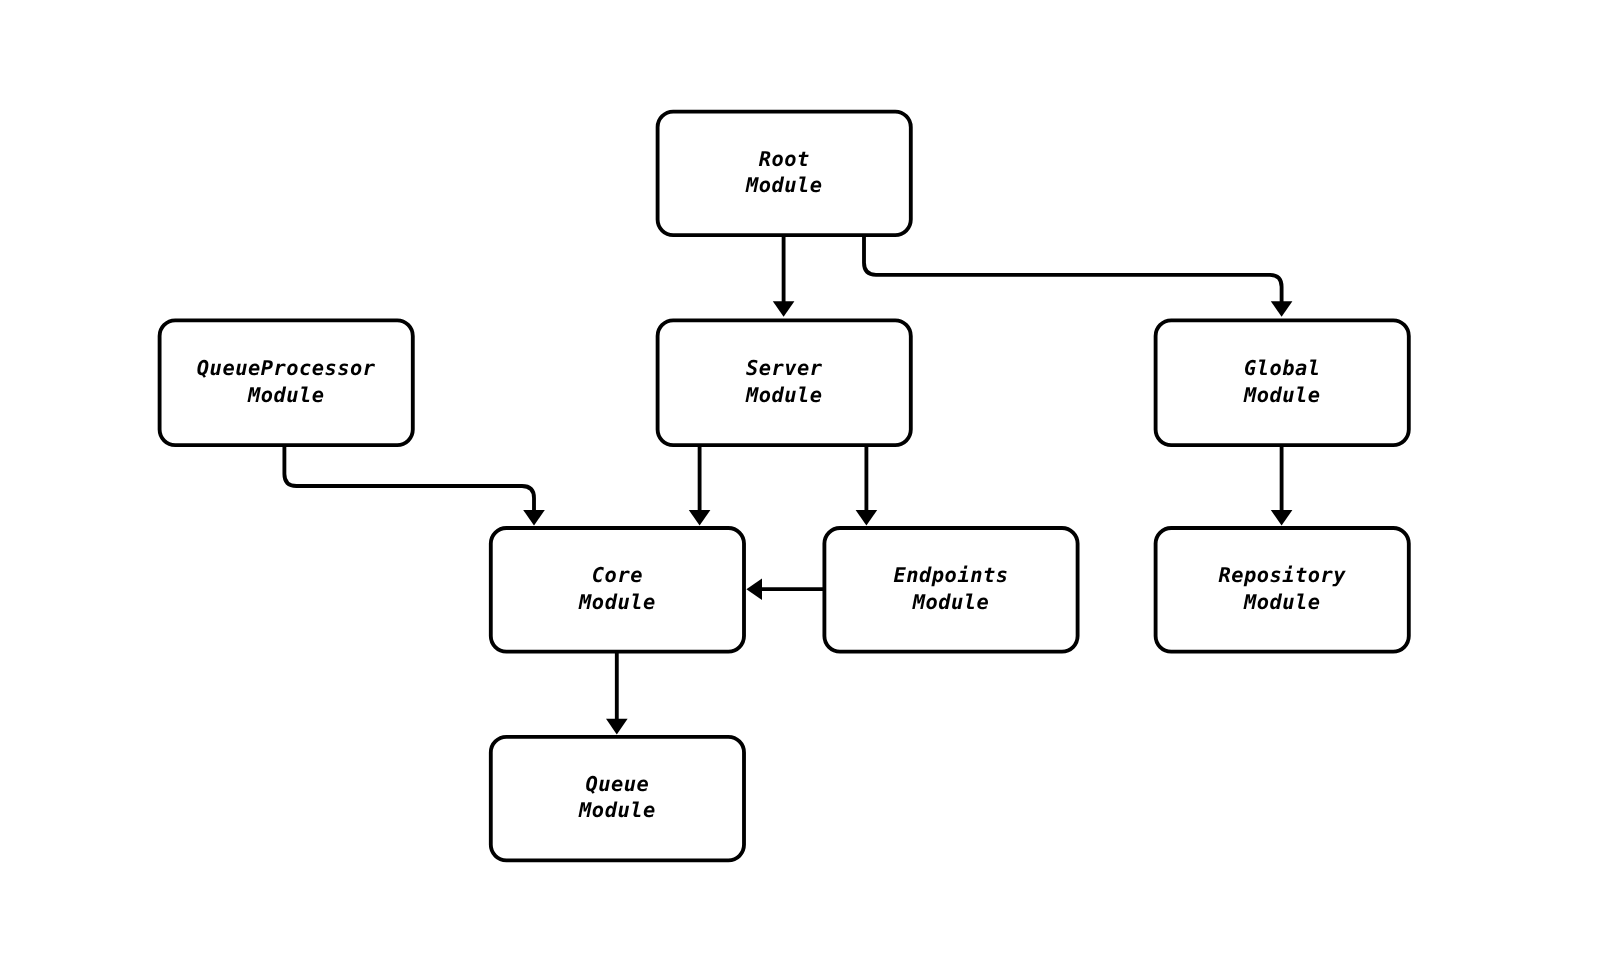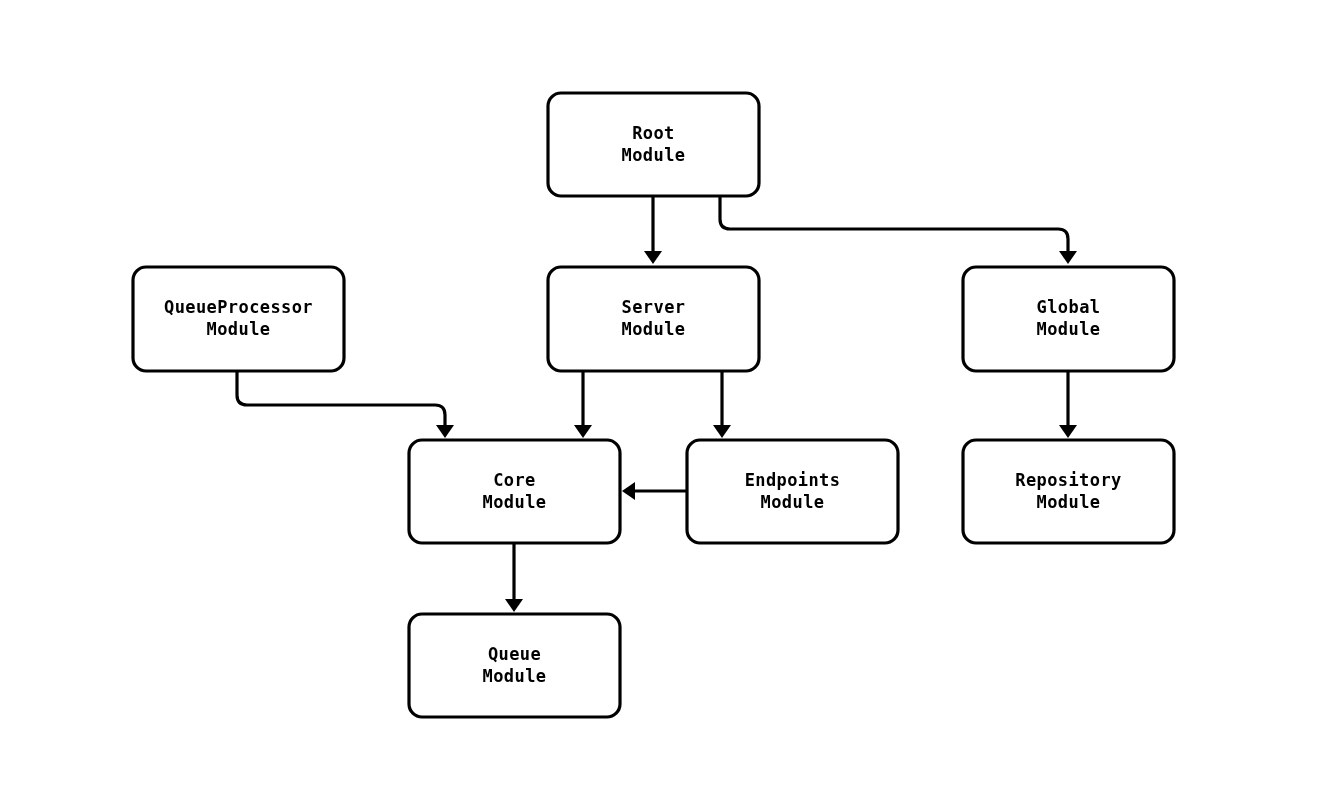--- a/index.html
+++ b/index.html
@@ -8,20 +8,21 @@
     padding: 0;
     background: #ffffff;
   }
   #diagram-root {
     position: relative;
     width: 1337px;
     height: 809px;
     background: #ffffff;
     overflow: hidden;
     font-family: "DejaVu Sans Mono", "Liberation Mono", monospace;
+    font-style: italic;
   }
   #diagram-svg {
     position: absolute;
     left: 0;
     top: 0;
     width: 1337px;
     height: 809px;
     display: block;
   }
   .node-rect {

